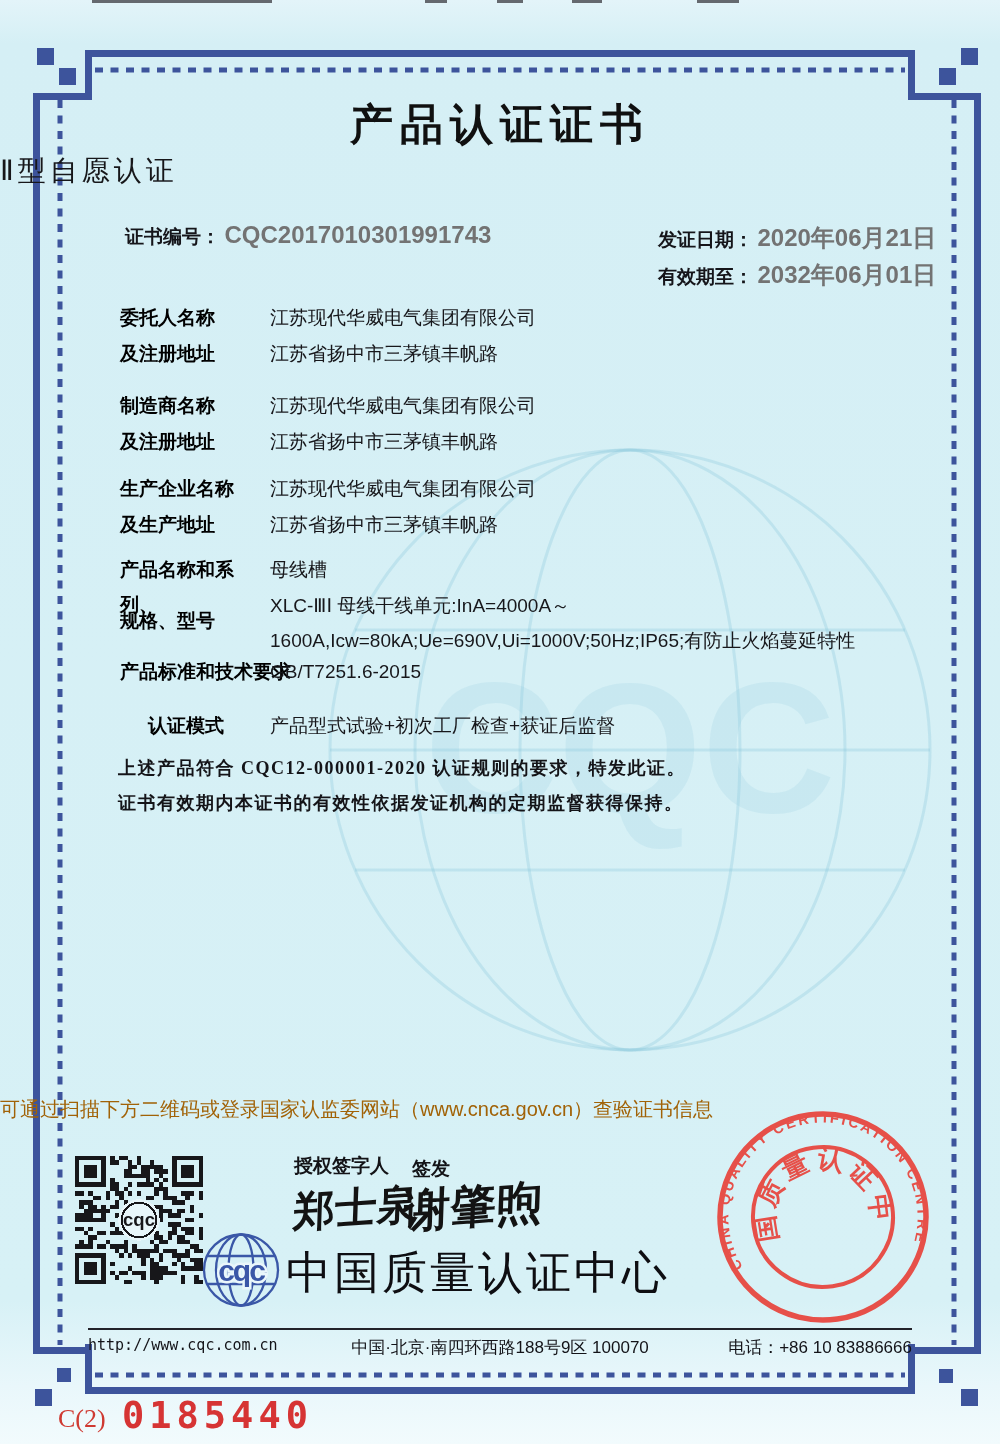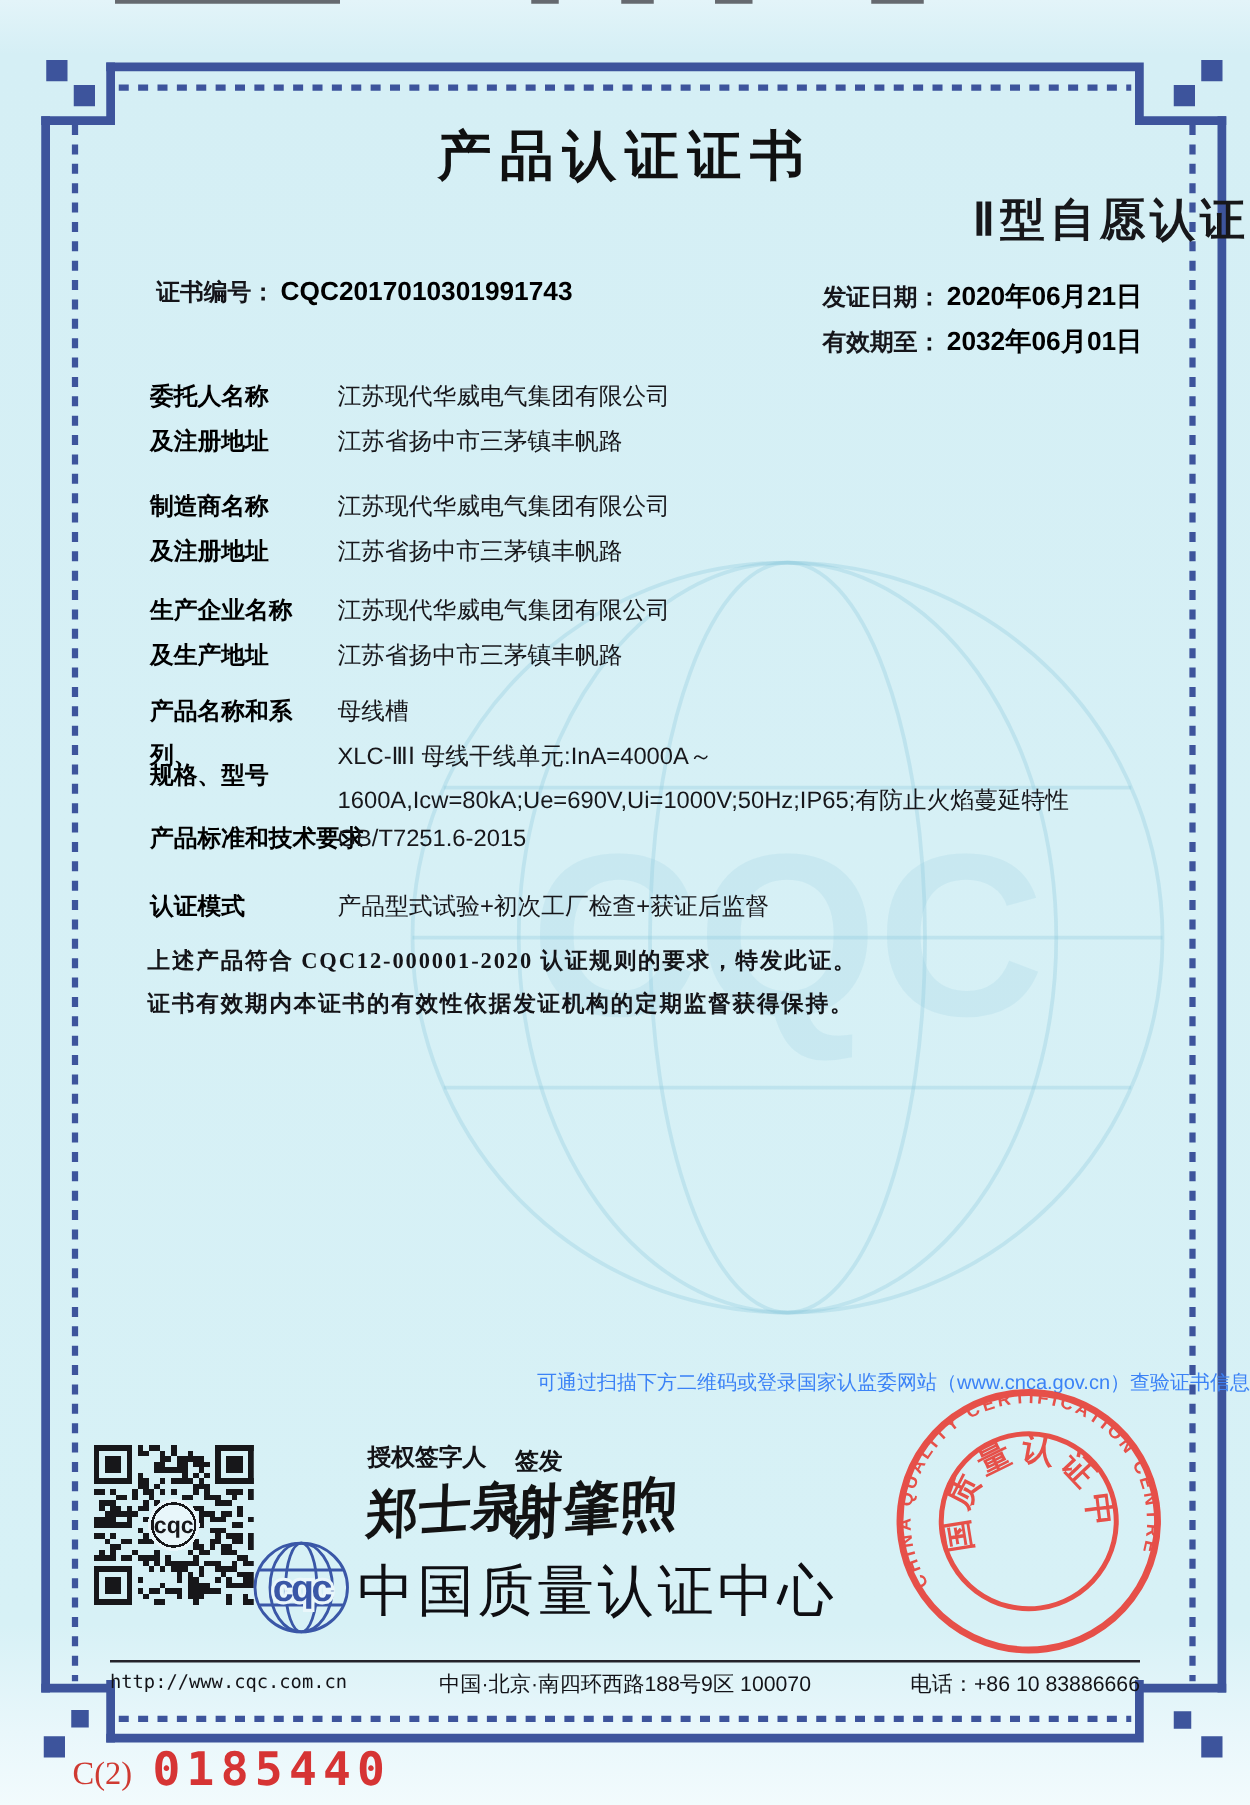--- a/index.html
+++ b/index.html
@@ -5,36 +5,36 @@
   html,body{margin:0;padding:0;}
   body{
     width:1000px;height:1444px;position:relative;overflow:hidden;
     font-family:"Liberation Sans",sans-serif;
     background:linear-gradient(180deg,#e3f4f9 0%,#d5eff5 3%,#d7f1f6 90%,#e9f7fb 96%,#f2fbfd 100%);
   }
   .abs{position:absolute;}
   
   .title{left:0;right:0;top:96px;text-align:center;font-size:43px;font-weight:bold;
          letter-spacing:7px;color:#101010;}
-  .subtitle{left:0;right:0;top:152px;text-align:right;font-size:36px;font-weight:700;
+  .subtitle{left:0;right:0;top:152px;text-align:left;font-size:28px;font-weight:400;
             letter-spacing:4px;color:#17171a;}
   
   .kai{font-family:"Liberation Serif",serif;font-weight:600;margin-top:27px;}
   .meta-label{font-size:19px;color:#15151a;}
-  .meta-value{font-size:21px;font-weight:600;color:#000000;font-family:"Liberation Sans",sans-serif;}
+  .meta-value{font-size:24px;font-weight:600;color:#737373;font-family:"Liberation Sans",sans-serif;}
   .meta-left{left:125px;top:221px;}
   .meta-right{left:658px;top:221px;line-height:34px;}
   
   .flabel{position:absolute;left:120px;width:150px;font-size:19px;font-weight:bold;color:#000000;line-height:35px;}
   .fvalue{position:absolute;left:270px;width:655px;font-size:19px;font-weight:500;color:#17171b;line-height:35px;}
   
   .statement{left:118px;font-size:18px;color:#141418;letter-spacing:1.5px;
              font-family:"Liberation Serif",serif;font-weight:600;}
   
-  .verify{left:0;right:0;top:1096px;text-align:right;font-size:16px;font-weight:500;color:#3b82f6;}
+  .verify{left:0;right:0;top:1096px;text-align:left;font-size:20px;font-weight:500;color:#a16207;}
   
   .sig-label{font-size:19px;font-weight:600;color:#131317;}
   .sig-name{font-size:42px;font-weight:700;color:#131313;
             font-family:"Liberation Serif",serif;
             transform:rotate(-4deg) skewX(-6deg);display:inline-block;}
   .org-name{font-size:45px;font-weight:500;color:#0e0e12;letter-spacing:3px;}
   
   .footer-sep{left:88px;top:1328px;width:824px;height:2px;background:#23232a;}
   .footer{top:1336px;font-size:17px;color:#131318;font-weight:500;}
   .footer-url{left:88px;font-family:"DejaVu Sans Mono",monospace;font-size:15px;}
@@ -150,21 +150,21 @@
   <div class="flabel" style="top:567px;margin-top:36px;">规格、型号</div>
   <div class="fvalue" style="top:588px;">XLC-ⅢⅠ 母线干线单元:InA=4000A～1600A,Icw=80kA;Ue=690V,Ui=1000V;50Hz;IP65;有防止火焰蔓延特性</div>
 </div>
 
 <div>
   <div class="flabel" style="top:654px;width:190px;">产品标准和技术要求</div>
   <div class="fvalue" style="top:654px;">GB/T7251.6-2015</div>
 </div>
 
 <div>
-  <div class="flabel" style="top:708px;">认证模式</div>
+  <div class="flabel" style="top:708px;margin-left:28px;">认证模式</div>
   <div class="fvalue" style="top:708px;">产品型式试验+初次工厂检查+获证后监督</div>
 </div>
 
 <div class="abs statement" style="top:756px;">上述产品符合 CQC12-000001-2020 认证规则的要求，特发此证。</div>
 <div class="abs statement" style="top:791px;">证书有效期内本证书的有效性依据发证机构的定期监督获得保持。</div>
 
 <div class="abs verify">可通过扫描下方二维码或登录国家认监委网站（www.cnca.gov.cn）查验证书信息</div>
 
 <div class="abs qr-box">
   <svg viewBox="0 0 29 29">

